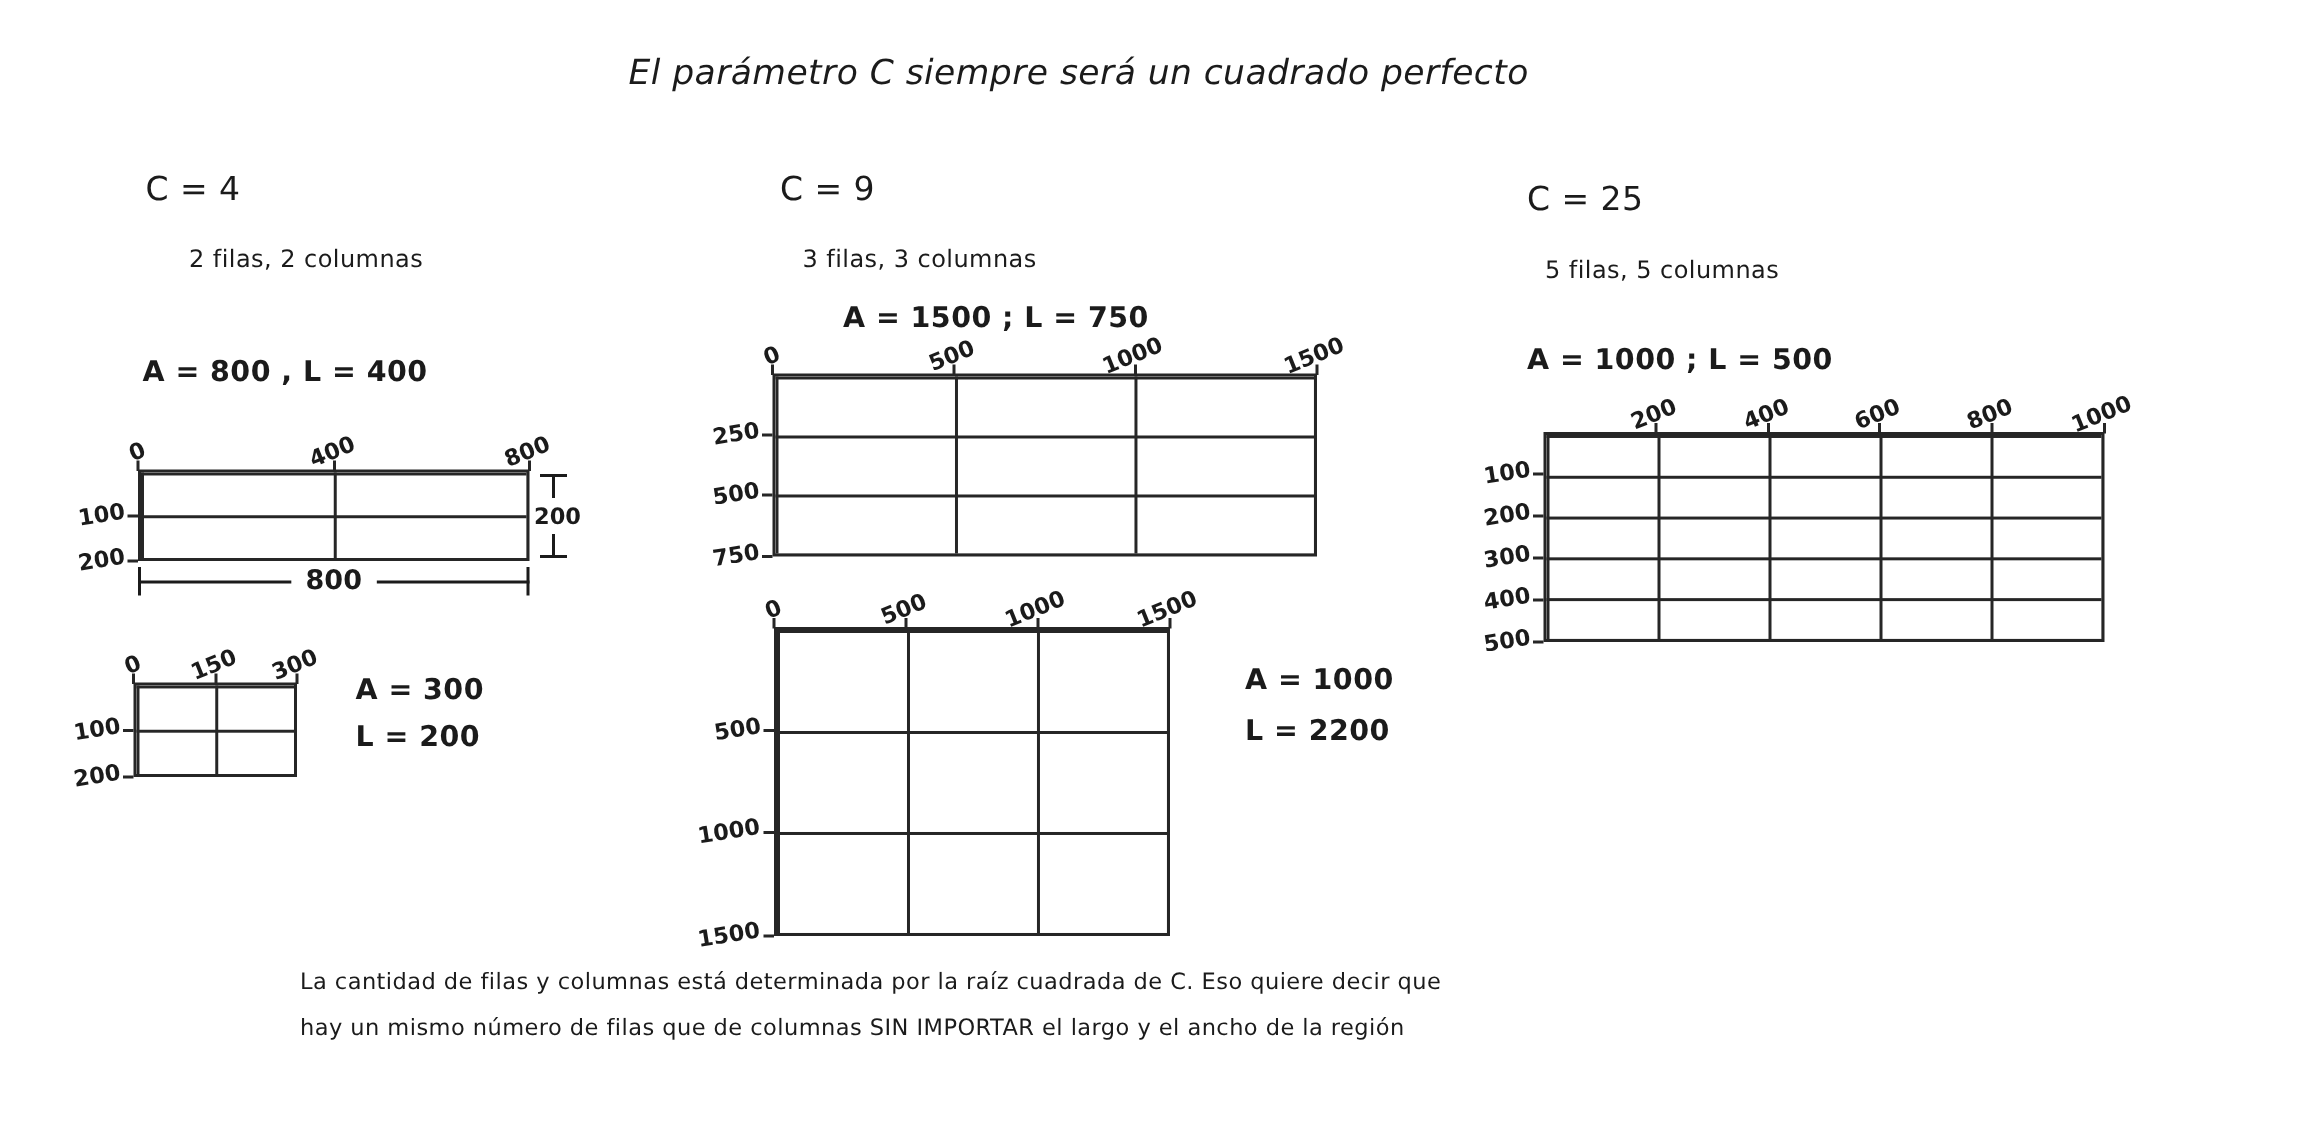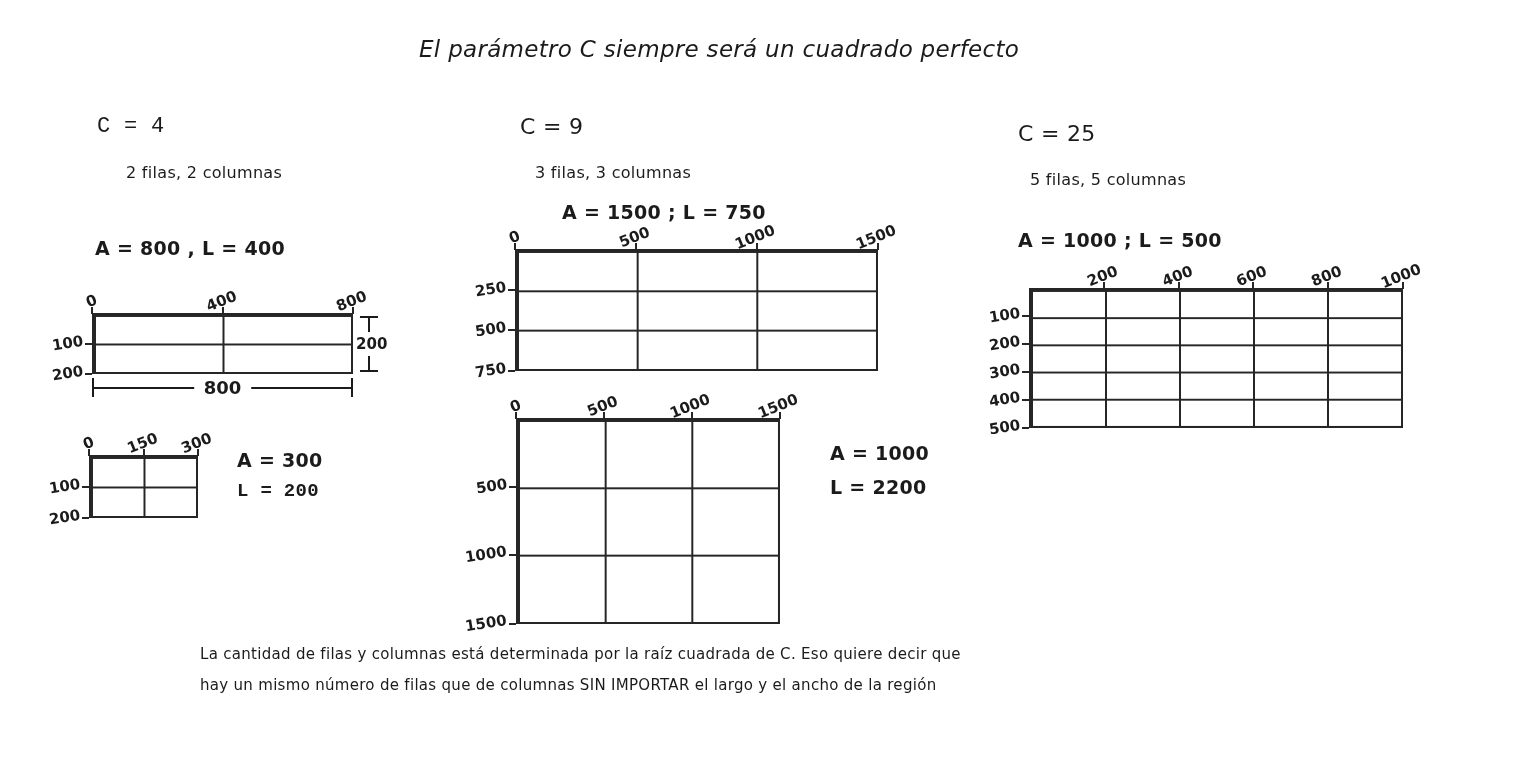--- a/index.html
+++ b/index.html
@@ -56,21 +56,21 @@
   .height-bracket .blabel{
     position:absolute;left:50%;top:50%;transform:translate(-42%,-50%);
     background:#fff;padding:3px 1px;font-size:15px;font-weight:600;
   }
 </style>
 </head>
 <body>
 
 <div class="lab title" style="left:419px;top:36px;font-style:italic;">El parámetro C siempre será un cuadrado perfecto</div>
 
-<div class="lab cname" style="left:97px;top:114px;font-family:Liberation Mono, monospace;">C = 4</div>
+<div class="lab cname" style="left:97px;top:114px;">C = 4</div>
 <div class="lab dims" style="left:126px;top:163px;">2 filas, 2 columnas</div>
 <div class="lab params" style="left:95px;top:237px;">A = 800 ,   L = 400</div>
 
 <div class="grid-box g-c4-main">
     <div class="cells" style="background-size: calc(50%) calc(50%);"></div>
     <i class="xtick" style="left: 0%;"></i>
     <span class="xlab" style="left: 0%;">0</span>
     <i class="xtick" style="left: 50%;"></i>
     <span class="xlab" style="left: 50%;">400</span>
     <i class="xtick" style="left: 100%;"></i>
@@ -102,21 +102,21 @@
     <i class="xtick" style="left: 50%;"></i>
     <span class="xlab" style="left: 50%;">150</span>
     <i class="xtick" style="left: 100%;"></i>
     <span class="xlab" style="left: 100%;">300</span>
     <i class="ytick" style="top: 50%;"></i>
     <span class="ylab" style="top: 50%;">100</span>
     <i class="ytick" style="top: 100%;"></i>
     <span class="ylab" style="top: 100%;">200</span>
   </div>
 <div class="lab exlabel" style="left:237px;top:449px;">A = 300</div>
-<div class="lab exlabel" style="left:237px;top:480px;font-family:Liberation Mono, monospace;">L = 200</div>
+<div class="lab exlabel" style="left:237px;top:480px;">L = 200</div>
 
 <div class="lab cname" style="left:520px;top:114px;">C = 9</div>
 <div class="lab dims" style="left:535px;top:163px;">3 filas, 3 columnas</div>
 <div class="lab params" style="left:562px;top:201px;">A = 1500 ;   L = 750</div>
 
 <div class="grid-box g-c9-main">
     <div class="cells" style="background-size: calc(33.3333%) calc(33.3333%);"></div>
     <i class="xtick" style="left: 0%;"></i>
     <span class="xlab" style="left: 0%;">0</span>
     <i class="xtick" style="left: 33.3333%;"></i>

